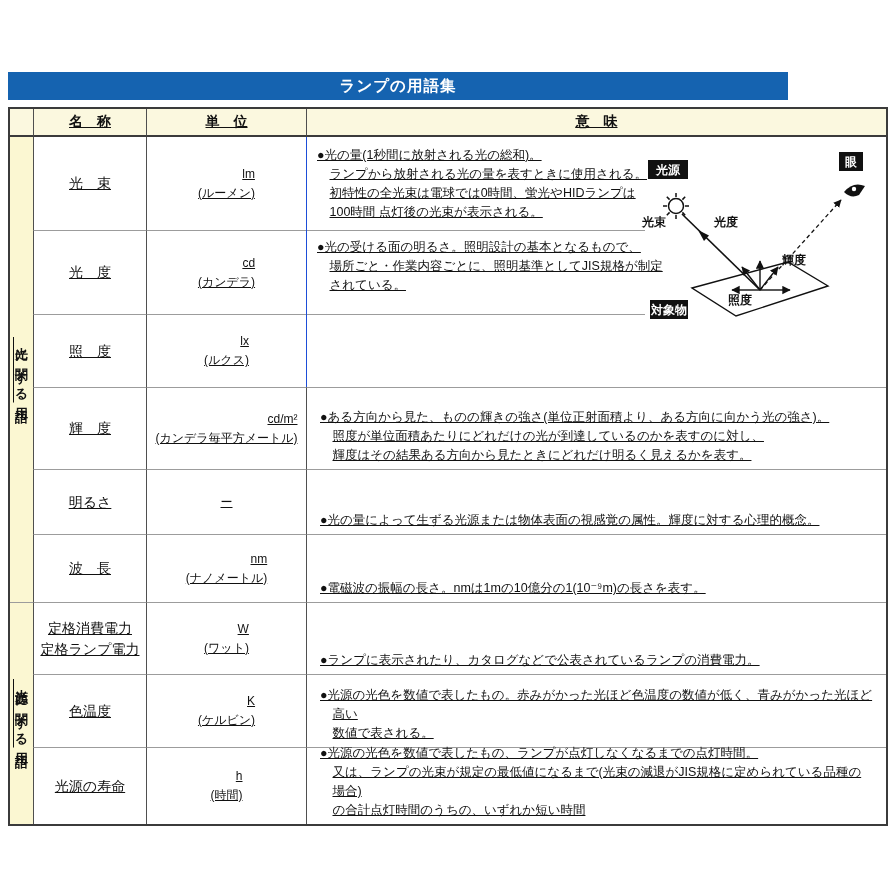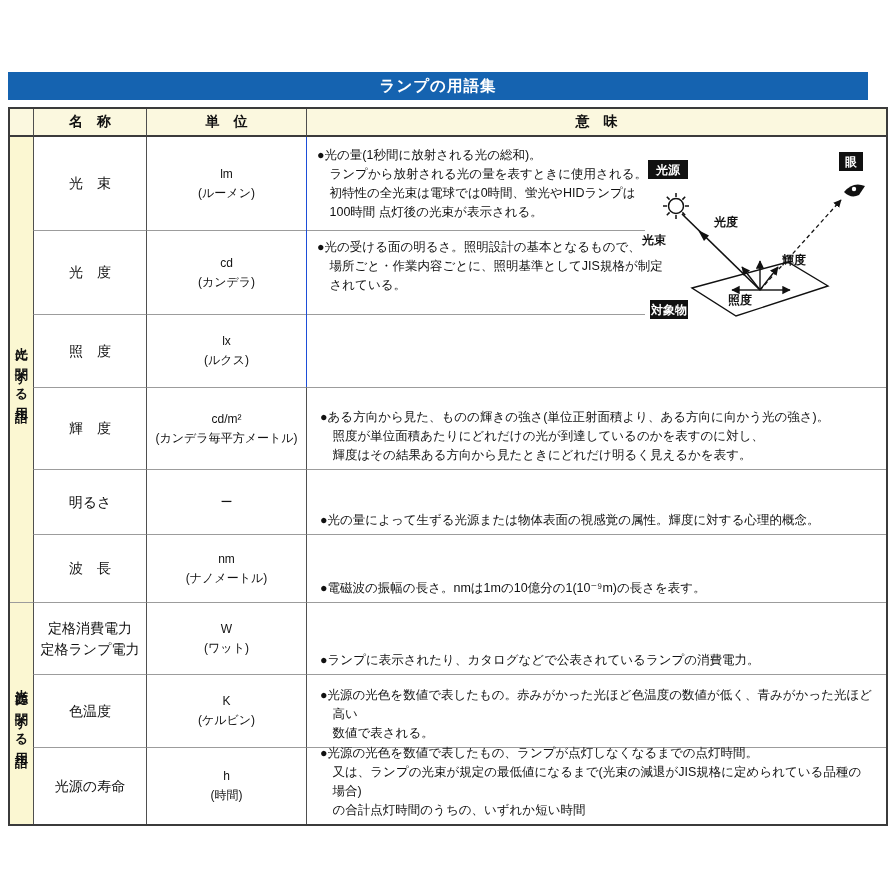--- a/index.html
+++ b/index.html
@@ -1,47 +1,47 @@
 <!DOCTYPE html>
 <html><head>
 <meta charset="utf-8">
 <style>
   html,body{margin:0;padding:0;background:#fff;width:896px;height:896px;
     font-family:"Liberation Sans","DejaVu Sans",sans-serif;color:#111;}
   .page{position:relative;width:896px;height:896px;background:#fff;overflow:hidden;}
 
-  .titlebar{position:absolute;left:8px;top:72px;width:860px;height:28px;
+  .titlebar{position:absolute;left:8px;top:72px;width:780px;height:28px;
     background:#1563b0;color:#fff;display:flex;align-items:center;justify-content:center;
     font-size:15.5px;font-weight:bold;letter-spacing:1px;box-sizing:border-box;}
 
   .tbl{position:absolute;left:8px;top:107px;width:880px;
     display:grid;box-sizing:border-box;background:#fff;
     grid-template-columns:23px 113px 160px 1fr;
     grid-template-rows:28px 93px 84px 73px 82px 65px 68px 72px 73px 77px;
-    border:2px solid #3b3b3b;}
+    border:2px solid #3b3b3b;text-decoration:underline;}
 
   
   .hc{grid-row:1;background:#fbf8df;border-bottom:2px solid #3b3b3b;
     display:flex;align-items:center;justify-content:center;
     font-size:14px;font-weight:bold;}
   .hc.bl{border-left:1px solid #4f4f4f;}
 
   
   .side{grid-column:1;background:#fbf7d2;display:flex;align-items:center;justify-content:center;}
   .side span{writing-mode:vertical-rl;font-size:13px;font-weight:600;letter-spacing:3px;line-height:1;}
   .side1{grid-row:2/8;}
   .side2{grid-row:8/11;border-top:1px solid #9c9c9c;}
 
   
   .cell{border-left:1px solid #4f4f4f;border-top:1px solid #9c9c9c;box-sizing:border-box;}
   .nt{border-top:none;}
   .name{grid-column:2;display:flex;align-items:center;justify-content:center;
     font-size:14px;text-align:center;white-space:pre-line;line-height:1.5;}
   .unit{grid-column:3;display:flex;align-items:center;justify-content:center;
-    font-size:12px;text-align:center;white-space:pre-line;line-height:1.55;}
+    font-size:12px;text-align:right;white-space:pre-line;line-height:1.55;}
   .meaning{grid-column:4;display:flex;align-items:flex-end;padding:4px 13px;}
   .r1{grid-row:2}.r2{grid-row:3}.r3{grid-row:4}.r4{grid-row:5}.r5{grid-row:6}
   .r6{grid-row:7}.r7{grid-row:8}.r8{grid-row:9}.r9{grid-row:10}
 
   .mtext{font-size:12.5px;line-height:1.52;white-space:pre-line;
     padding-left:1em;text-indent:-1em;}
 
   
   .mmerge{grid-column:4;grid-row:2/5;position:relative;border-left:1px solid #1d4ed8;box-sizing:border-box;}
   .mblock{box-sizing:border-box;padding:4px 10px;display:flex;align-items:center;}
@@ -158,21 +158,21 @@
           <polygon points="54,148 150,122 190,146 98,176" fill="none" stroke="#111" stroke-width="1.4"></polygon>
 
           <g>
             <path d="M206,52 Q215,41 227,46 L221,55 Q213,59 206,52 Z" fill="#111"></path>
             <circle cx="216" cy="49" r="2.2" fill="#fff"></circle>
           </g>
         </svg>
         <div class="dg-box" style="left:10px;top:20px;width:40px;height:19px;">光源</div>
         <div class="dg-box" style="left:201px;top:12px;width:24px;height:19px;">眼</div>
         <div class="dg-box" style="left:12px;top:160px;width:38px;height:19px;">対象物</div>
-        <div class="dg-label" style="left:4px;top:76px;margin-top:18px;">光束</div>
+        <div class="dg-label" style="left:4px;top:76px;">光束</div>
         <div class="dg-label" style="left:76px;top:76px;">光度</div>
         <div class="dg-label" style="left:144px;top:114px;">輝度</div>
         <div class="dg-label" style="left:90px;top:154px;">照度</div>
       </div>
     </div>
 
     <div class="cell meaning r4">
       <div class="mtext">●ある方向から見た、ものの輝きの強さ(単位正射面積より、ある方向に向かう光の強さ)。
 照度が単位面積あたりにどれだけの光が到達しているのかを表すのに対し、
 輝度はその結果ある方向から見たときにどれだけ明るく見えるかを表す。</div>

